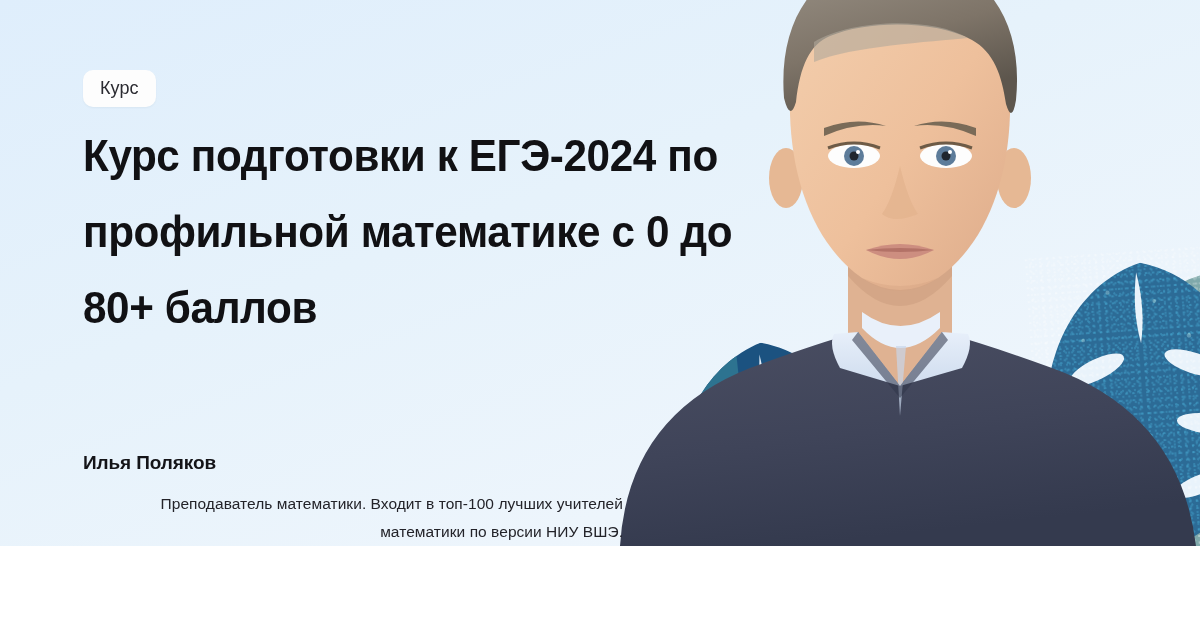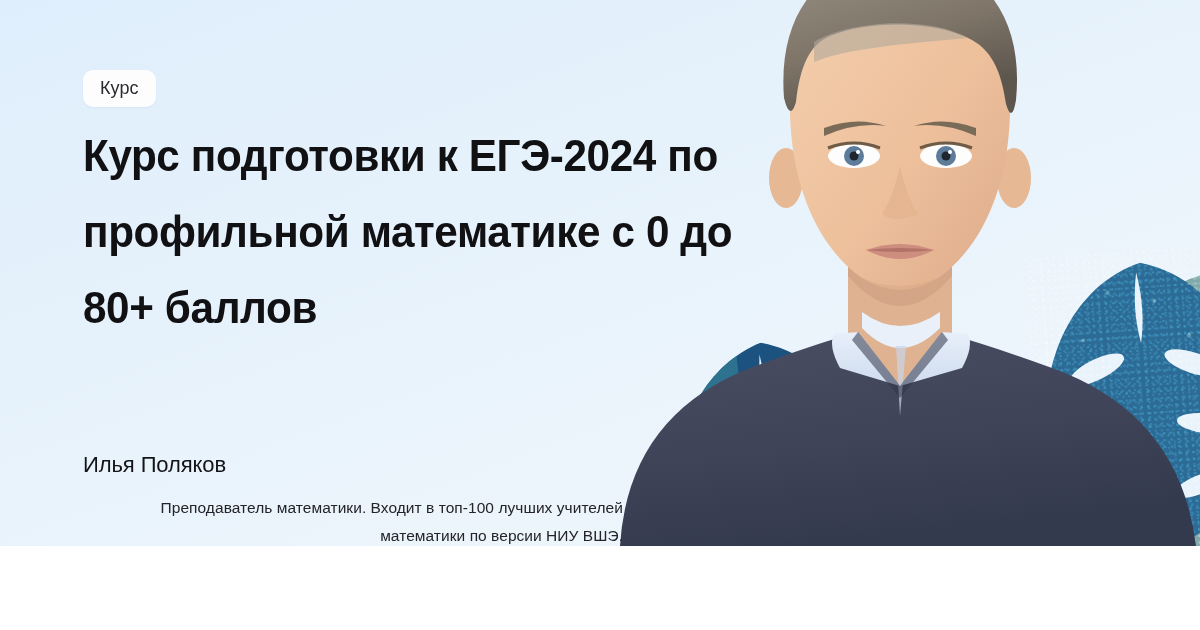--- a/index.html
+++ b/index.html
@@ -120,22 +120,22 @@
   }
 
   .author-block {
     position: absolute;
     top: 452px;
     left: 0;
     width: 540px;
   }
   .author-name {
     margin: 0 0 16px 0;
-    font-size: 22px;
-    font-weight: 400;
+    font-size: 19px;
+    font-weight: 700;
     letter-spacing: -0.1px;
     color: #141418;
   }
   .author-desc {
     margin: 0;
     font-size: 15.5px;
     line-height: 28px;
     color: #232329;
     letter-spacing: .05px;
     text-align: right;

